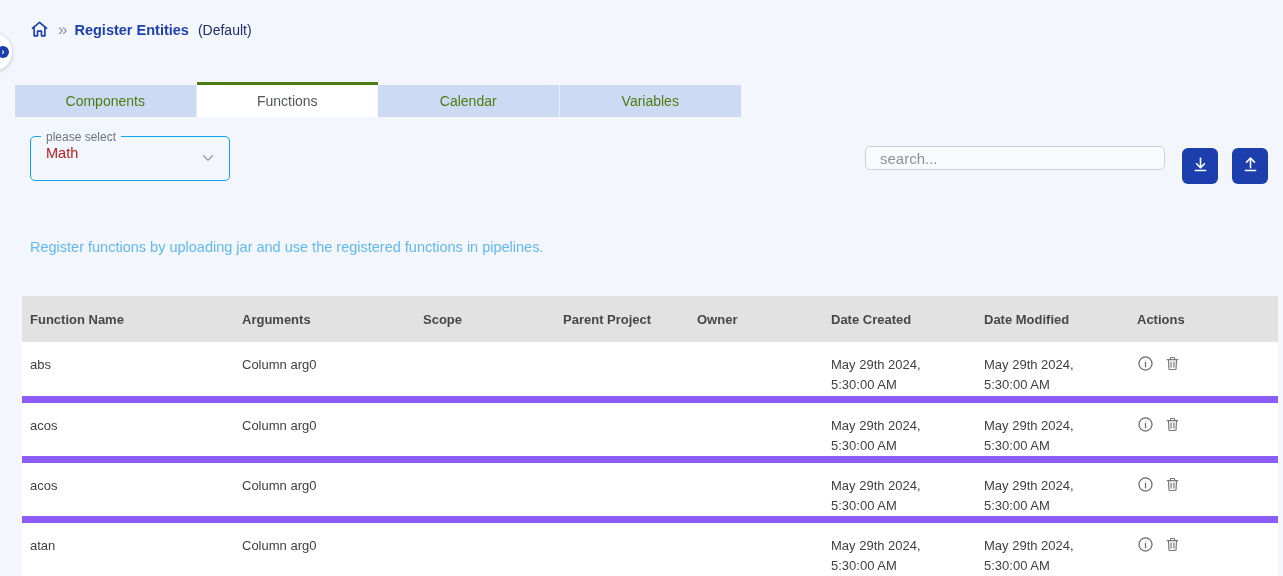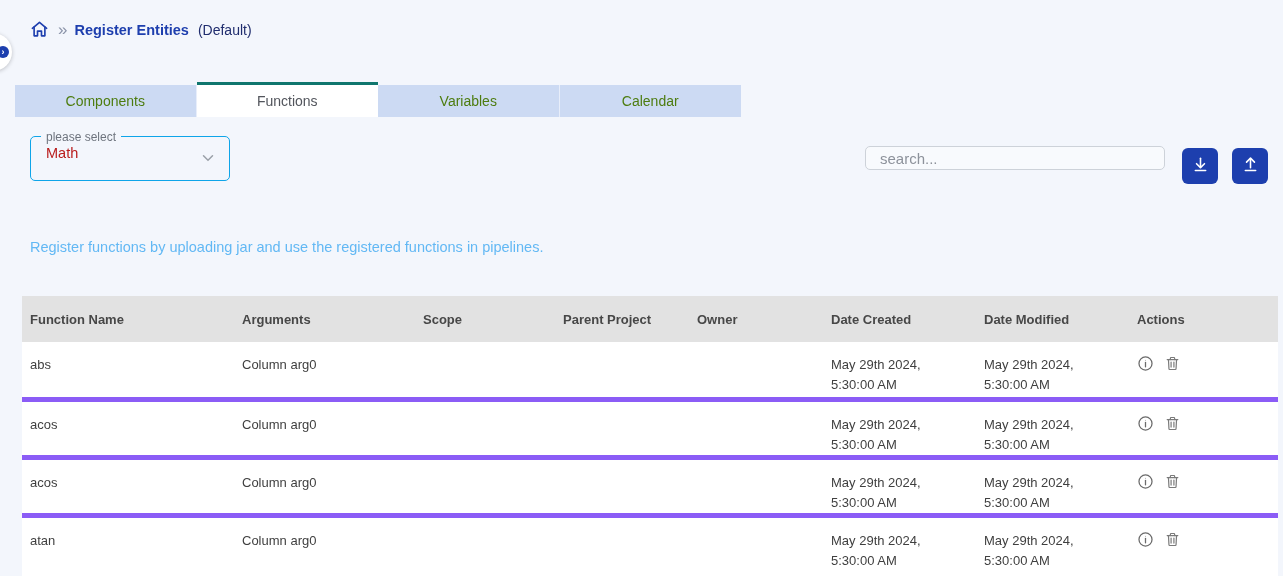--- a/index.html
+++ b/index.html
@@ -44,21 +44,21 @@
   .tab {
     width: 181.5px; height: 32px;
     background: #ccdaf3;
     display: flex; align-items: center; justify-content: center;
     font-size: 14px; color: #4d7c0f; cursor: pointer;
     border-right: 1px solid rgba(255,255,255,.55);
   }
   .tab:last-child { border-right: none; }
   .tab.active {
     height: 35px; background: #ffffff;
-    border-top: 3px solid #0f766e; border-right: none;
+    border-top: 3px solid #4d7c0f; border-right: none;
     color: #52555c;
   }
 
   
   .filter-select {
     position: absolute; left: 30px; top: 136px;
     width: 200px; height: 45px;
     border: 1px solid #0ea5e9; border-radius: 5px;
     cursor: pointer;
   }
@@ -104,21 +104,21 @@
     position: absolute; left: 22px; top: 296px;
     width: 1256px;
     border-collapse: collapse; table-layout: fixed;
     background: #0369a1;
   }
   .func-table thead tr { height: 46px; background: #e2e2e2; }
   .func-table th {
     text-align: left; font-size: 13px; font-weight: bold; color: #474747;
     padding: 0 8px; vertical-align: middle;
   }
-  .func-table tbody tr { height: 57px; border-bottom: 5px solid #8b5cf6; background: #fff; }
+  .func-table tbody tr { height: 57px; border-bottom: 7px solid #8b5cf6; background: #fff; }
   .func-table td {
     font-size: 13px; color: #3f3f3f;
     padding: 13px 12px 0 8px; vertical-align: top; line-height: 20px;
   }
   .actions-cell { white-space: nowrap; }
   .actions-cell .act { display: inline-block; margin-right: 6px; cursor: pointer; }
   .table-sliver {
     position: absolute; left: 22px; top: 570px; width: 1256px; height: 6px; background: #fff;
   }
 </style>
@@ -137,22 +137,22 @@
     </svg>
   </span>
   <span class="sep">»</span>
   <span class="title">Register Entities</span>
   <span class="subtitle">(Default)</span>
 </div>
 
 <div class="tabs">
   <div class="tab">Components</div>
   <div class="tab active">Functions</div>
+  <div class="tab">Calendar</div>
   <div class="tab">Variables</div>
-  <div class="tab">Calendar</div>
 </div>
 
 <div class="filter-select">
   <span class="flabel">please select</span>
   <span class="fvalue">Math</span>
   <span class="chev">
     <svg width="18" height="18" viewBox="0 0 24 24" fill="none" stroke="#9aa0a8" stroke-width="2" stroke-linecap="round">
       <path d="M6 9 L12 15 L18 9"></path>
     </svg>
   </span>

